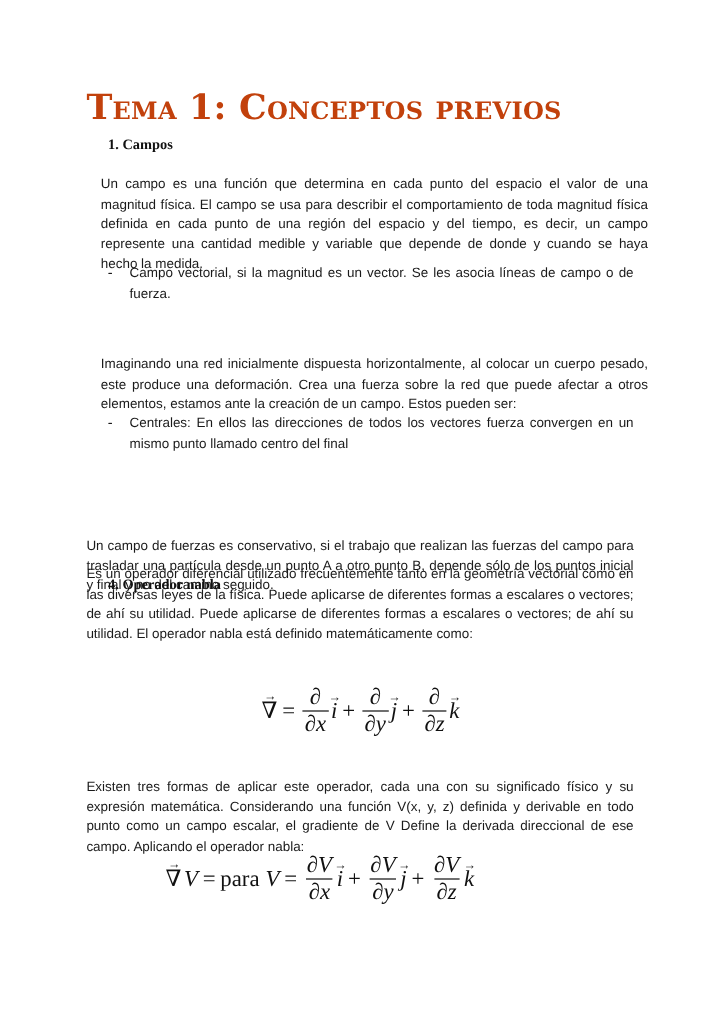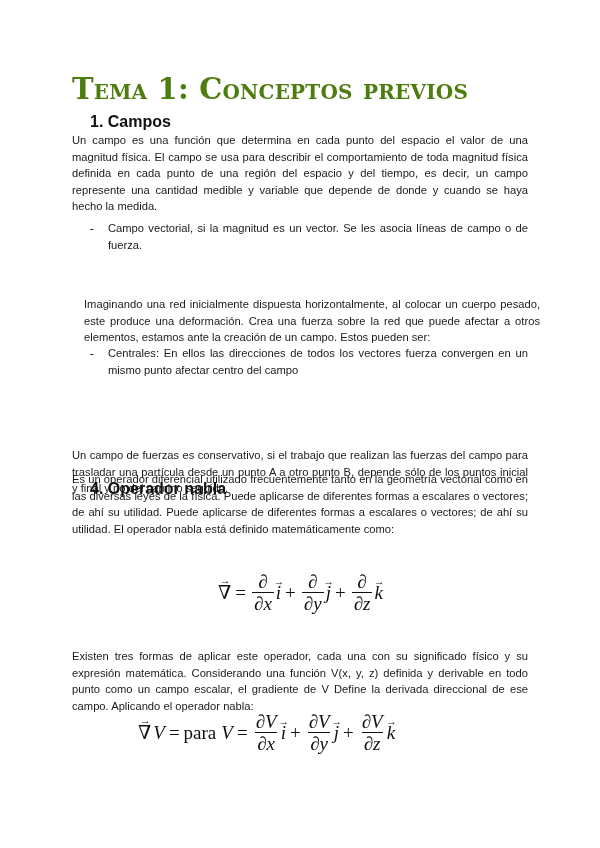--- a/index.html
+++ b/index.html
@@ -2,25 +2,25 @@
 <html><head>
   <meta charset="utf-8">
   <style>
     html, body { margin: 0; padding: 0; background: #ffffff; }
     body { width: 600px; height: 848px; position: relative; overflow: hidden; color: #111; }
     .page { position: absolute; left: 72px; top: 0; width: 456px; }
     .title {
       position: absolute; left: 0; top: 72px; width: 460px;
       font-family: "DejaVu Serif", "Liberation Serif", serif;
       font-weight: bold; font-size: 29px; letter-spacing: 0.2px;
-      font-variant: small-caps; color: #4d7c0f; white-space: nowrap;
+      font-variant: small-caps; color: #c2410c; white-space: nowrap;
     }
     .h2 {
       position: absolute; left: 18px;
-      font-family: Liberation Sans, sans-serif; font-weight: bold; font-size: 16px; color: #111;
+      font-family: Liberation Serif, serif; font-weight: bold; font-size: 12px; color: #111;
     }
     .p {
       position: absolute; left: 0; width: 456px;
       font-family: "Liberation Sans", sans-serif; font-size: 11.2px; line-height: 16.5px;
       text-align: justify; color: #1a1a1a; margin: 0;
     }
     ul.dash { position: absolute; left: 0; width: 456px; margin: 0; padding: 0; list-style: none;
       font-family: "Liberation Sans", sans-serif; font-size: 11.2px; line-height: 16.5px; color: #1a1a1a; }
     ul.dash li { position: relative; padding-left: 36px; text-align: justify; }
     ul.dash li .bullet { position: absolute; left: 18px; top: 0; }
@@ -35,32 +35,32 @@
   </style>
 </head>
 <body>
 
 <div class="page">
 
   <div class="title">Tema 1: Conceptos previos</div>
 
   <div class="h2" style="top:113px;">1. Campos</div>
 
-  <p class="p" style="top:132px;">Un campo es una función que determina en cada punto del espacio el valor de una magnitud física. El campo se usa para describir el comportamiento de toda magnitud física definida en cada punto de una región del espacio y del tiempo, es decir, un campo represente una cantidad medible y variable que depende de donde y cuando se haya hecho la medida.</p>
+  <p class="p" style="top:146px;margin-left:12px;">Un campo es una función que determina en cada punto del espacio el valor de una magnitud física. El campo se usa para describir el comportamiento de toda magnitud física definida en cada punto de una región del espacio y del tiempo, es decir, un campo represente una cantidad medible y variable que depende de donde y cuando se haya hecho la medida.</p>
 
   <ul class="dash" style="top:220px;">
     <li><span class="bullet">-</span></li>
     <li><span class="bullet">-</span><span>Campo vectorial, si la magnitud es un vector. Se les asocia líneas de campo o de fuerza.</span></li>
   </ul>
 
   <p class="p" style="top:296px;margin-left:12px;">Imaginando una red inicialmente dispuesta horizontalmente, al colocar un cuerpo pesado, este produce una deformación. Crea una fuerza sobre la red que puede afectar a otros elementos, estamos ante la creación de un campo. Estos pueden ser:</p>
 
   <ul class="dash" style="top:345px;">
     <li><span class="bullet">-</span></li>
-    <li><span class="bullet">-</span><span>Centrales: En ellos las direcciones de todos los vectores fuerza convergen en un mismo punto afectar centro del campo</span></li>
+    <li><span class="bullet">-</span><span>Centrales: En ellos las direcciones de todos los vectores fuerza convergen en un mismo punto llamado centro del final</span></li>
   </ul>
 
   <p class="p" style="top:420px;margin-top:27px;">Un campo de fuerzas es conservativo, si el trabajo que realizan las fuerzas del campo para trasladar una partícula desde un punto A a otro punto B, depende sólo de los puntos inicial y final y no del camino seguido.</p>
 
   <div class="h2" style="top:480px;">4. Operador nabla</div>
 
   <p class="p" style="top:471px;">Es un operador diferencial utilizado frecuentemente tanto en la geometría vectorial como en las diversas leyes de la física. Puede aplicarse de diferentes formas a escalares o vectores; de ahí su utilidad. Puede aplicarse de diferentes formas a escalares o vectores; de ahí su utilidad. El operador nabla está definido matemáticamente como:</p>
 
   <div class="eq" style="left:146px; top:572px; font-size:19px;">
     <span class="vec" style="font-style:normal;">∇</span>

